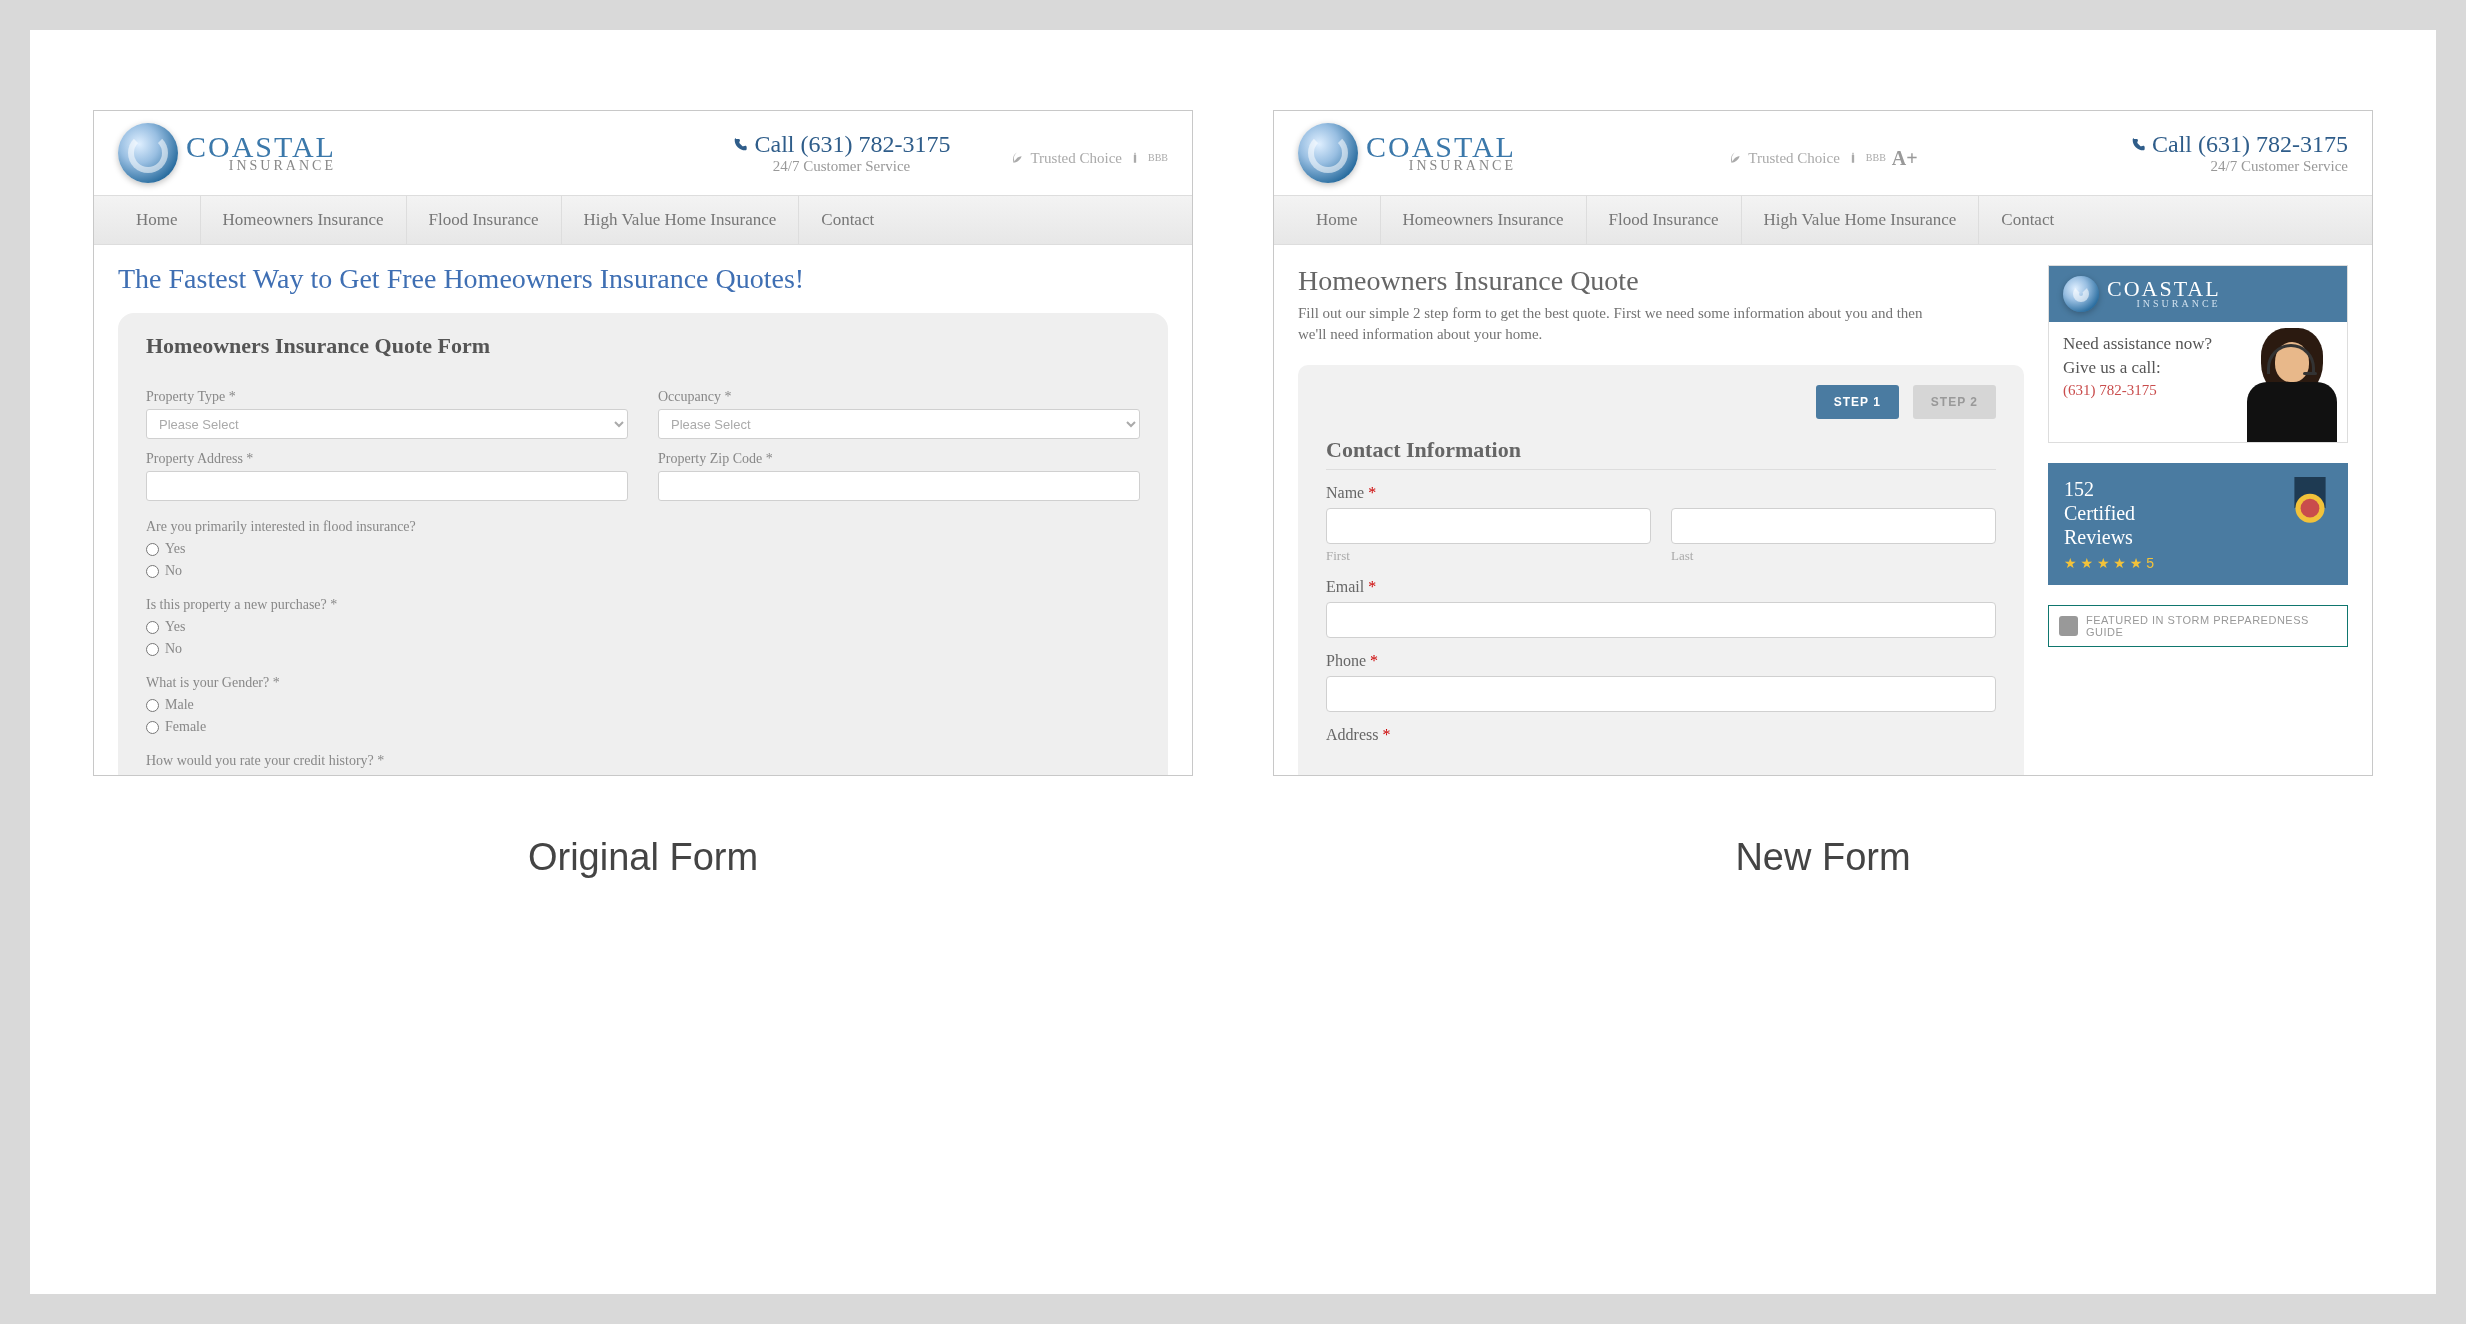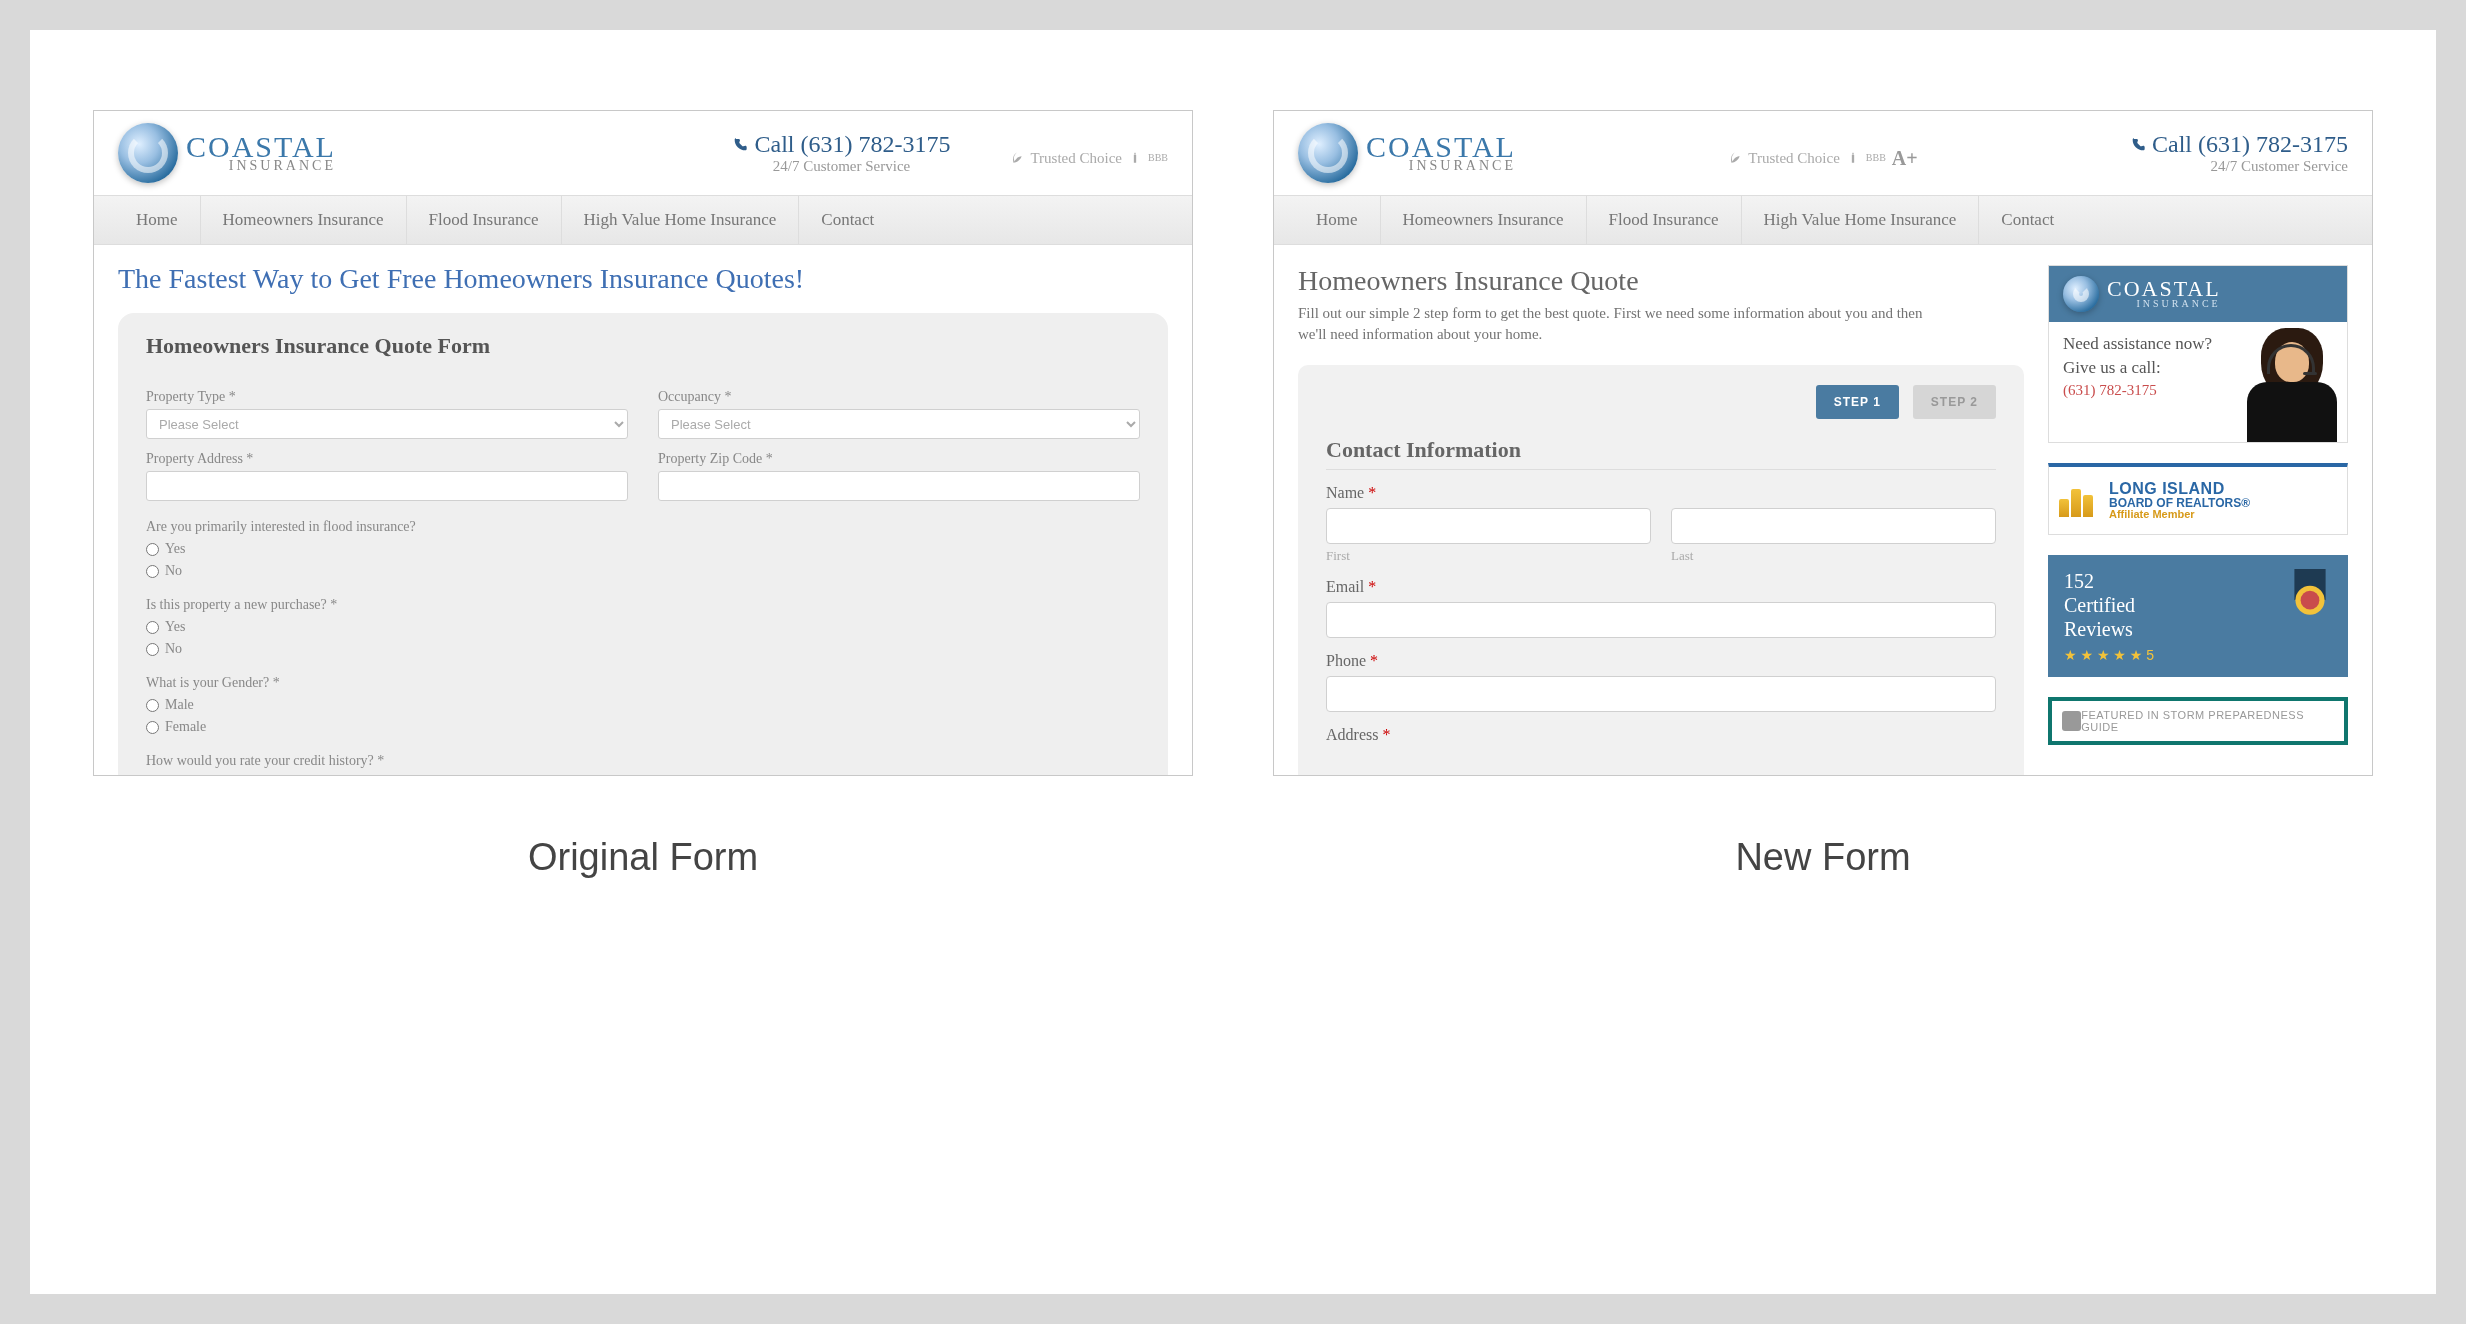--- a/index.html
+++ b/index.html
@@ -177,21 +177,21 @@
   .libor-text{font-family:Arial; line-height:1;}
   .libor-text .t1{color:#2a67a5; font-weight:bold; font-size:16px; letter-spacing:.5px;}
   .libor-text .t2{color:#2a67a5; font-weight:bold; font-size:12px;}
   .libor-text .t3{color:#d79a1a; font-size:11px; font-weight:bold;}
 
   .aside-reviews{background:#4a7ba1; color:#fff; padding:14px 16px; position:relative; display:flex; justify-content:space-between; align-items:flex-start;}
   .aside-reviews .rtxt{font-family:Georgia,serif; font-size:20px; line-height:1.2;}
   .aside-reviews .stars{color:#f2c23a; font-size:14px; margin-top:6px;}
   .ribbon{width:44px; height:52px;}
 
-  .aside-featured{border:4px solid #0f766e; padding:8px 10px; font-size:11px; color:#999; letter-spacing:.5px; display:flex; align-items:center; }
+  .aside-featured{border:1px solid #0f766e; padding:8px 10px; font-size:11px; color:#999; letter-spacing:.5px; display:flex; align-items:center; gap:8px;}
   .aside-featured .sq{width:20px;height:20px;background:#999;border-radius:3px;}
 </style>
 </head>
 <body>
 
 <div class="page">
 
   <div class="compare-row">
 
     <div class="panel">
@@ -389,32 +389,20 @@
               <div class="agent">
                 <div class="hair"></div>
                   <div class="face"></div>
                   <div class="headset"></div>
                   <div class="mic"></div>
                   <div class="body"></div>
               </div>
             </div>
           </div>
 
-          <div class="aside-libor">
-            <div class="libor-mark">
-                <span></span>
-                <span></span>
-                <span></span>
-              </div>
-            <div class="libor-text">
-              <div class="t1">LONG ISLAND</div>
-              <div class="t2">BOARD OF REALTORS®</div>
-              <div class="t3">Affiliate Member</div>
-            </div>
-          </div>
 
           <div class="aside-reviews">
             <div>
               <div class="rtxt">152</div>
               <div class="rtxt">Certified</div>
               <div class="rtxt">Reviews</div>
               <div class="stars">★ ★ ★ ★ ★ <span>5</span></div>
             </div>
             <svg class="ribbon" viewBox="0 0 40 50">
                 <path fill="#1e3a52" d="M5 0h30v30l-15-8-15 8z"></path>

